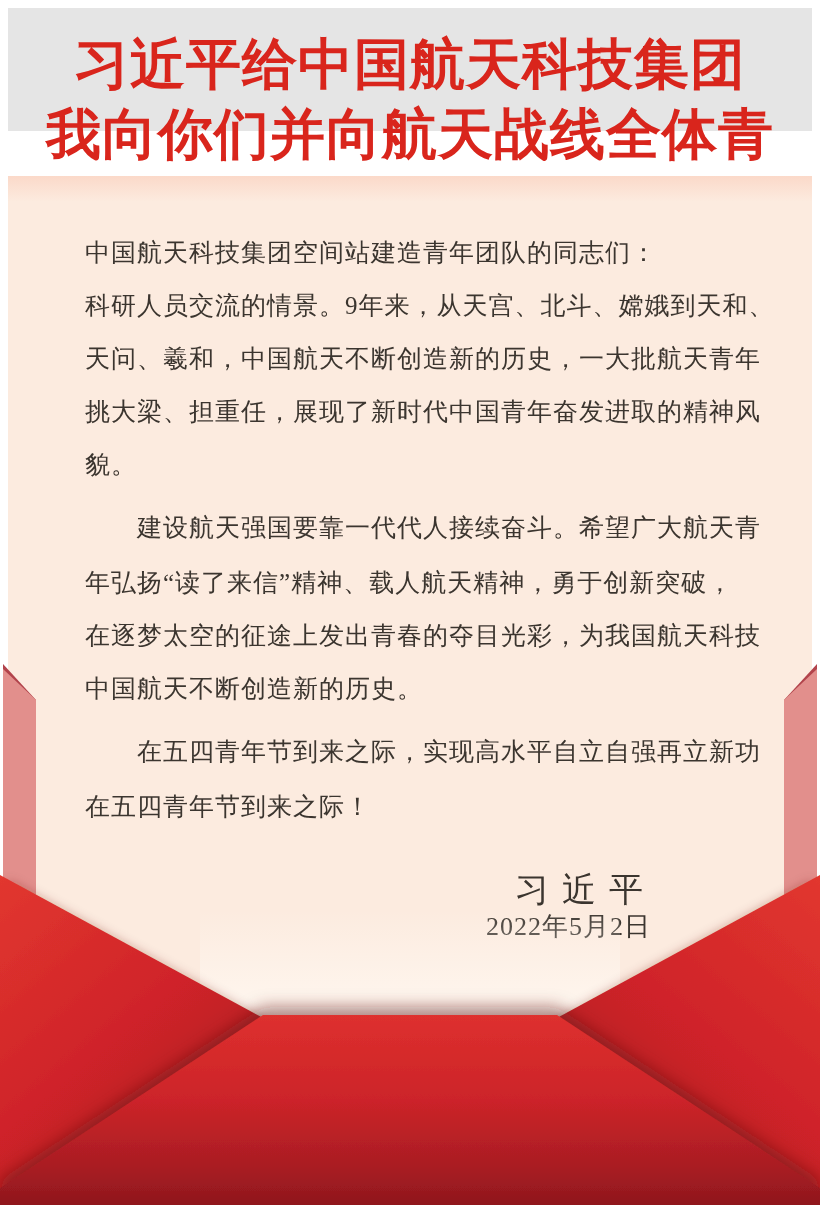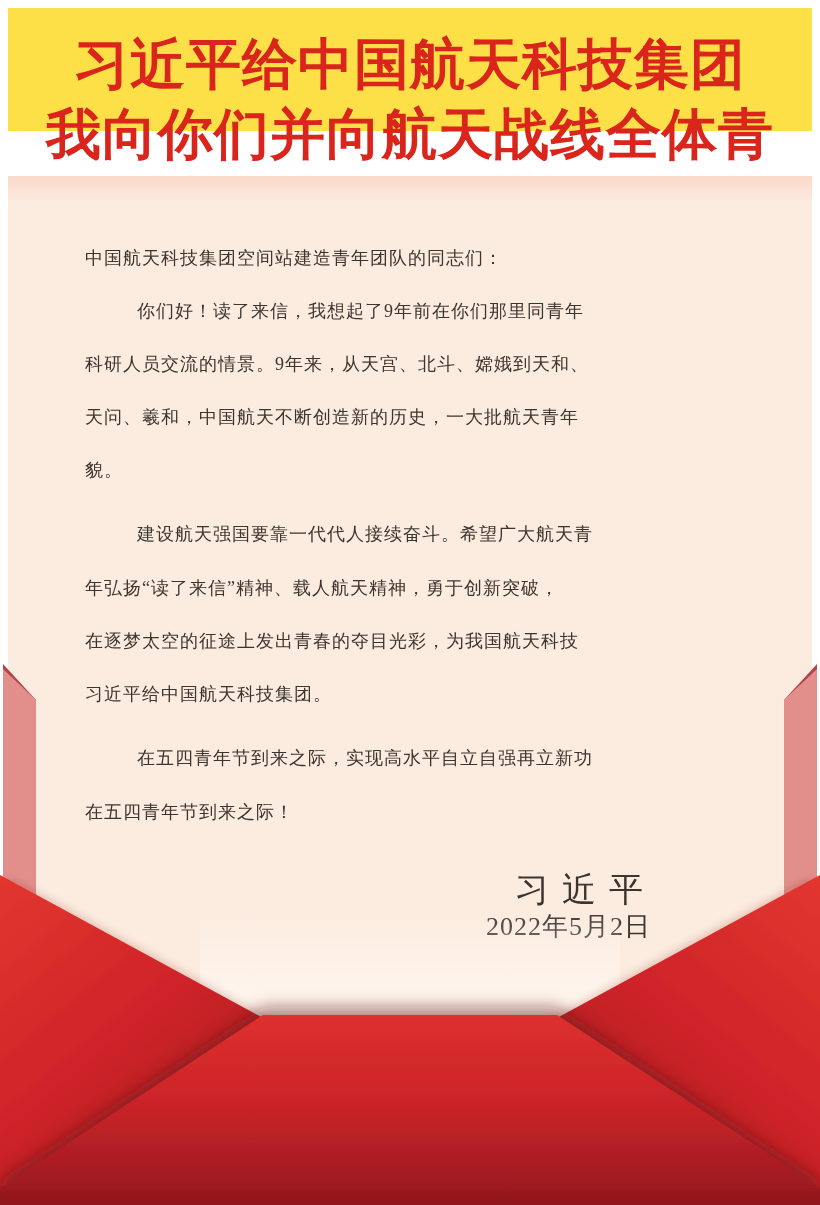--- a/index.html
+++ b/index.html
@@ -9,31 +9,31 @@
     font-family:"Liberation Serif","DejaVu Serif",serif;
   }
   
   .paper{
     position:absolute;left:8px;top:176px;width:804px;height:860px;
     background:linear-gradient(180deg,#fbd9c9 0%,#fcebdf 3%,#fcebdf 100%);
   }
   
   .banner{
     position:absolute;left:8px;top:8px;width:804px;height:123px;
-    background:#fde047;text-align:center;
+    background:#e5e5e5;text-align:center;
   }
   .banner .t{
     font-size:55px;line-height:70px;font-weight:bold;color:#d9251c;
     letter-spacing:1px;
   }
   .banner .t1{margin-top:22px;}
   
   .letter{
-    position:absolute;left:85px;top:232px;width:680px;
-    color:#3b352f;font-size:18px;
+    position:absolute;left:85px;top:226px;width:680px;
+    color:#3b352f;font-size:25px;
   }
   .letter .ln{height:53px;line-height:53px;letter-spacing:1px;white-space:nowrap;}
   .letter .indent{padding-left:52px;}
   .letter .para{margin-top:12px;font-family:Liberation Mono, monospace;}
   .sig{
     position:absolute;left:515px;top:867px;color:#3b352f;
     font-size:34px;letter-spacing:13px;white-space:nowrap;
   }
   .dateline{
     position:absolute;left:486px;top:909px;color:#3b352f;
@@ -56,28 +56,28 @@
 
   <div class="paper"></div>
 
   <div class="banner">
     <div class="t t1">习近平给中国航天科技集团</div>
     <div class="t t2">我向你们并向航天战线全体青</div>
   </div>
 
   <div class="letter">
     <div class="ln">中国航天科技集团空间站建造青年团队的同志们：</div>
-    <div class="ln indent">你们好！读了来信，我想起了9年前在你们那里同青年</div>
     <div class="ln">科研人员交流的情景。9年来，从天宫、北斗、嫦娥到天和、</div>
     <div class="ln">天问、羲和，中国航天不断创造新的历史，一大批航天青年</div>
+    <div class="ln">挑大梁、担重任，展现了新时代中国青年奋发进取的精神风</div>
     <div class="ln">貌。</div>
     <div class="ln indent para">建设航天强国要靠一代代人接续奋斗。希望广大航天青</div>
     <div class="ln">年弘扬“读了来信”精神、载人航天精神，勇于创新突破，</div>
     <div class="ln">在逐梦太空的征途上发出青春的夺目光彩，为我国航天科技</div>
-    <div class="ln">习近平给中国航天科技集团。</div>
+    <div class="ln">中国航天不断创造新的历史。</div>
     <div class="ln indent para">在五四青年节到来之际，实现高水平自立自强再立新功</div>
     <div class="ln">在五四青年节到来之际！</div>
   </div>
 
   <div class="sig">习近平</div>
   <div class="dateline">2022年5月2日</div>
 
   <svg class="envelope" viewBox="0 0 820 550" xmlns="http://www.w3.org/2000/svg">
     <defs>
       <linearGradient id="gFlapL" x1="0" y1="0" x2="0.7" y2="1">

